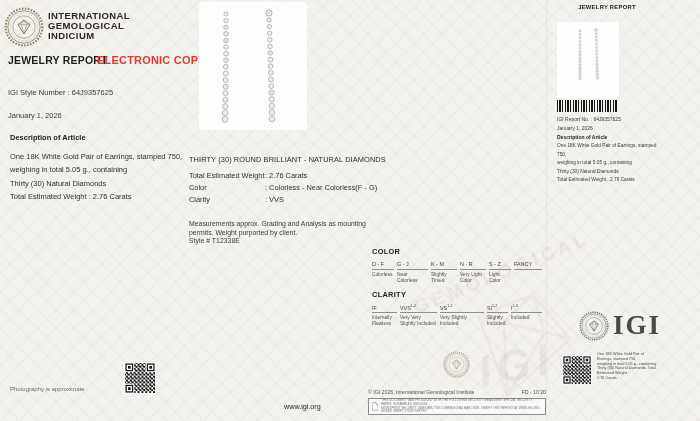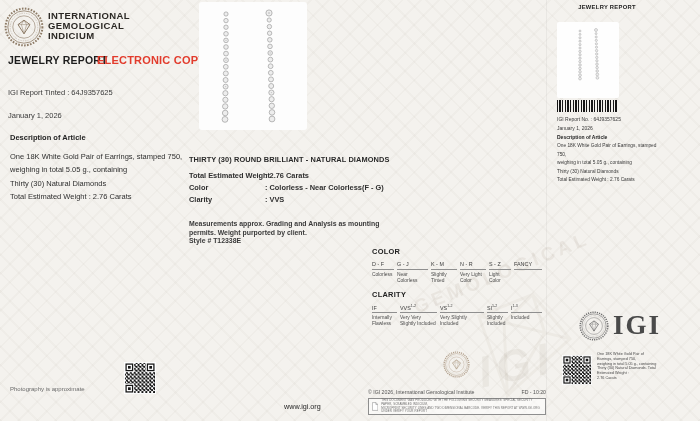--- a/index.html
+++ b/index.html
@@ -23,21 +23,21 @@
   .report-title{left:8px; top:54px; font-size:10.5px; font-weight:bold; color:#1d1d1d; letter-spacing:.2px;}
   .copy-type{left:97px; top:54px; font-size:11px; font-weight:bold; color:#e23b2c; letter-spacing:.2px;}
   .report-no{left:8px; top:88px; font-size:7.5px; color:#3a3a3a;}
   .report-date{left:8px; top:111px; font-size:7.5px; color:#3a3a3a;}
   .desc-head{left:10px; top:133px; font-size:7.5px; font-weight:bold; color:#222;}
   .desc-lines{left:10px; top:150px; font-size:7.5px; color:#2f2f2f; line-height:13.4px; width:230px;}
   .photo-note{left:10px; top:386px; font-size:6px; color:#6b6b6b;}
   
   .photo-main{left:199px; top:2px; width:108px; height:128px; background:#fdfdfd; border-radius:3px;}
   
-  .details{left:189px; top:155px; width:360px;font-weight:bold;}
+  .details{left:189px; top:155px; width:360px;}
   .details-title{font-size:7.4px; color:#2a2a2a; letter-spacing:.1px;}
   .drow{position:relative; height:12.1px; font-size:7.4px; color:#2f2f2f;}
   .drow .dlabel{position:absolute; left:0; top:0;}
   .drow .dval{position:absolute; left:76px; top:0;}
   .dval::before{content:":\00a0 ";}
   .drows{margin-top:7px;}
   .dnote{margin-top:13px; font-size:6.9px; color:#3a3a3a; line-height:8.4px;}
   
   .scale{left:372px; width:173px;}
   .scale-color{top:247px;} .scale-clarity{top:290px;}
@@ -139,21 +139,21 @@
     </svg>
 
   <div class="abs brand-name">
     <div>INTERNATIONAL</div>
     <div>GEMOLOGICAL</div>
     <div>INDICIUM</div>
   </div>
 
   <div class="abs report-title">JEWELRY REPORT</div>
   <div class="abs copy-type">ELECTRONIC COPY</div>
-  <div class="abs report-no">IGI Report Tinted : 64J9357625</div>
+  <div class="abs report-no">IGI Style Number : 64J9357625</div>
   <div class="abs report-date">January 1, 2026</div>
 
   <div class="abs desc-head">Description of Article</div>
   <div class="abs desc-lines">
     <div>One 18K White Gold Pair of Earrings, stamped 750,</div>
     <div>weighing in total 5.05 g., containing</div>
     <div>Thirty (30) Natural Diamonds</div>
     <div>Total Estimated Weight : 2.76 Carats</div>
   </div>
 

